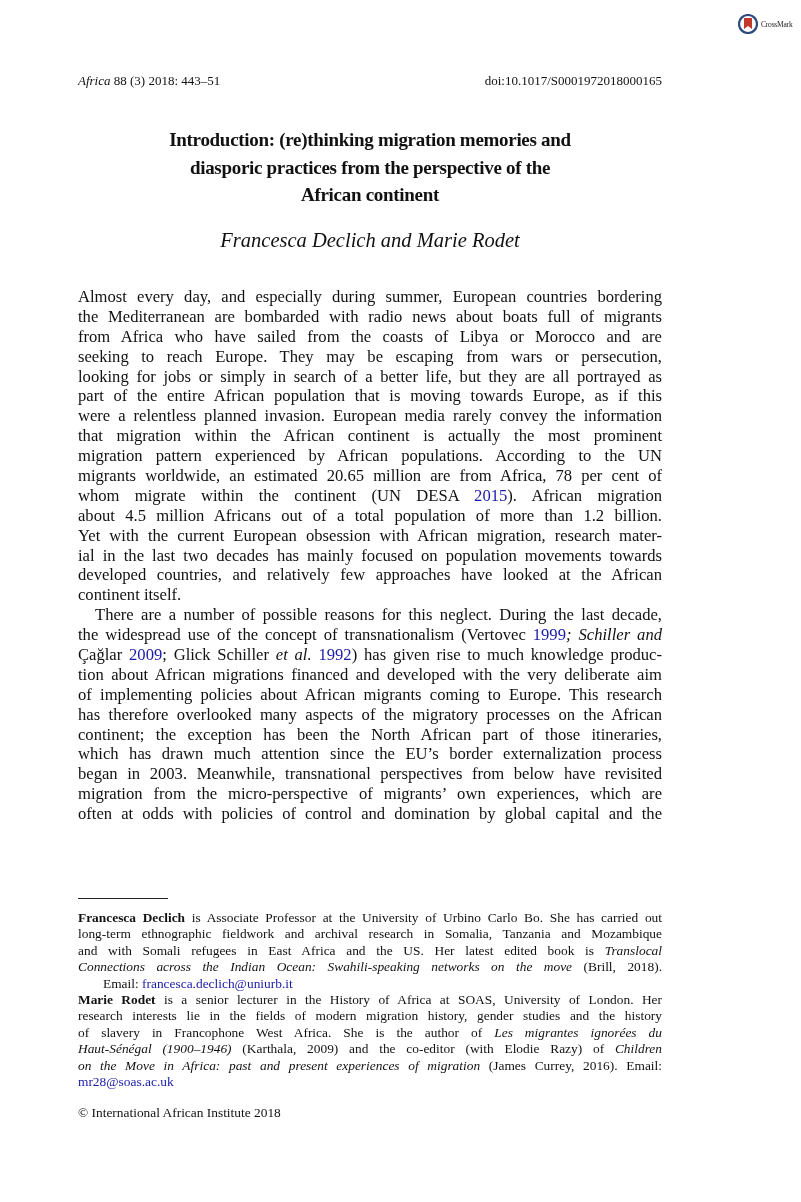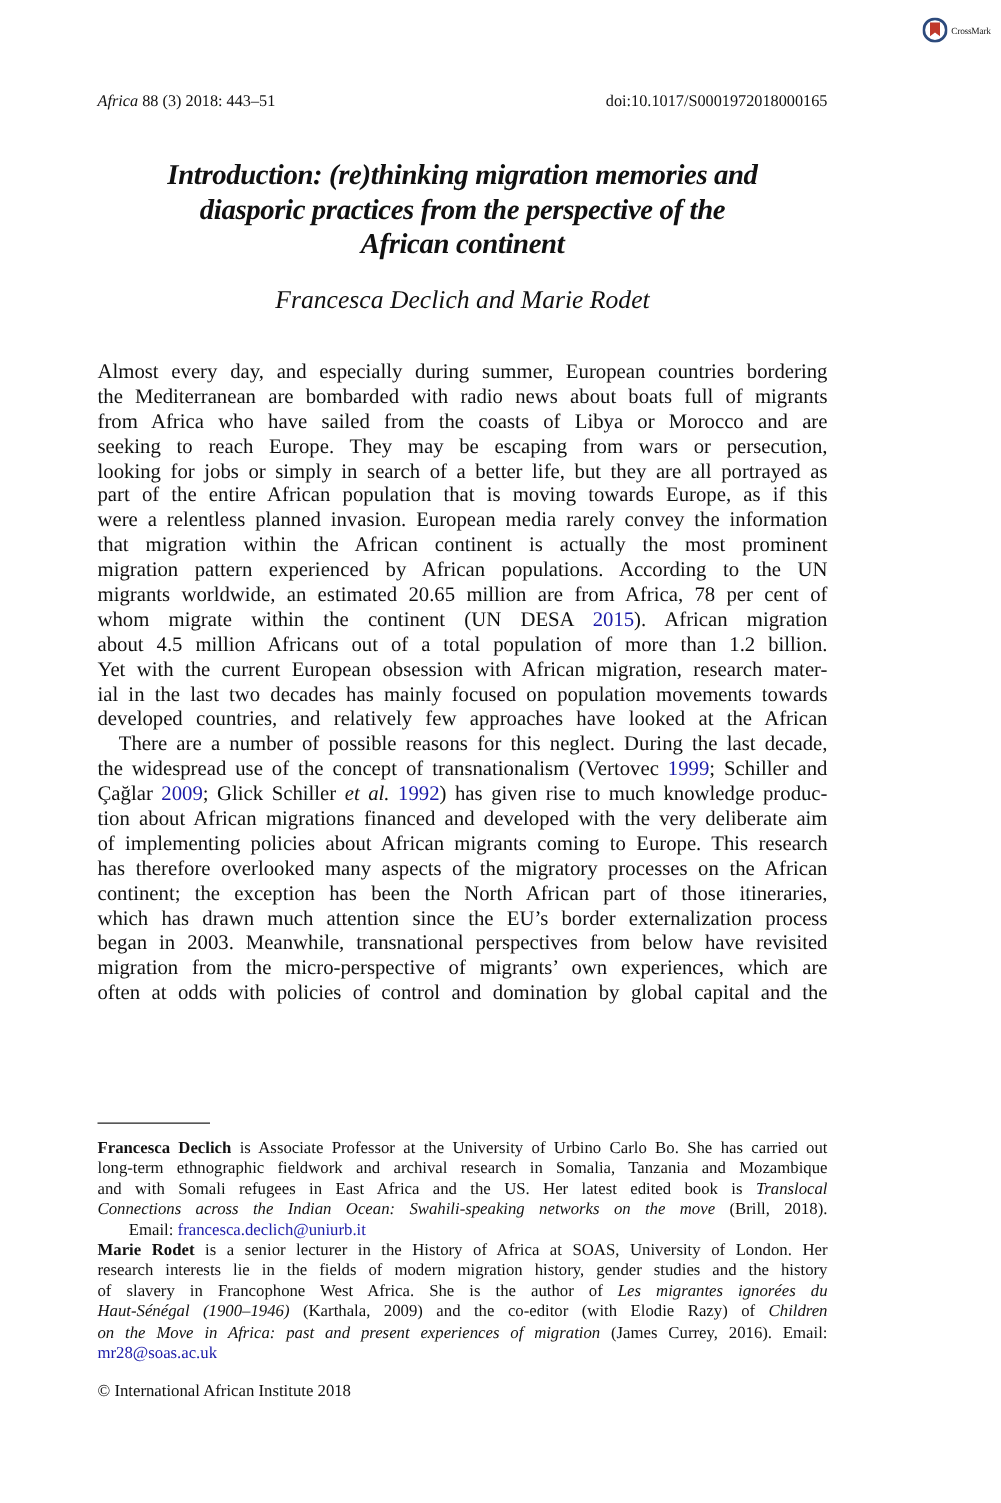--- a/index.html
+++ b/index.html
@@ -4,21 +4,21 @@
 <style>
   html, body { margin: 0; padding: 0; background: #ffffff; }
   body { width: 801px; height: 1202px; position: relative; overflow: hidden;
          font-family: "Liberation Serif", "DejaVu Serif", serif; color: #111; }
   .crossmark { position: absolute; left: 710px; top: 14px; display: flex; align-items: center; gap: 3px; padding-left: 28px; }
   .cm-logo { width: 20px; height: 20px; position: relative; }
   .cm-label { font-size: 7.5px; font-family: "Liberation Serif", serif; color: #222; letter-spacing: -0.2px; }
   .running { position: absolute; top: 73px; left: 78px; right: 139px; font-size: 13px; display: flex; justify-content: space-between; }
   .running i { font-style: italic; }
   .title { position: absolute; top: 126px; left: 78px; width: 584px; text-align: center;
-           font-weight: bold; font-size: 23px; line-height: 27.5px; letter-spacing: -0.3px; font-style: italic; }
+           font-weight: bold; font-size: 19px; line-height: 27.5px; letter-spacing: -0.3px; }
   .title div { white-space: nowrap; }
   .authors { position: absolute; top: 229px; left: 78px; width: 584px; text-align: center;
              font-style: italic; font-size: 20.5px; }
   .body { position: absolute; top: 287px; left: 78px; width: 584px; font-size: 16.6px; line-height: 19.9px; }
   .line { display: block; text-align: justify; text-align-last: justify; white-space: nowrap; height: 19.9px; overflow: visible; }
   .line.last { text-align-last: left; }
   .line.indent { padding-left: 17px; }
   .link { color: #1a1aa8; }
   .rule { position: absolute; top: 898px; left: 78px; width: 90px; height: 1px; background: #222; }
   .notes { position: absolute; top: 910px; left: 78px; width: 584px; font-size: 13.4px; line-height: 16.4px; }
@@ -62,24 +62,25 @@
     <span class="line">part of the entire African population that is moving towards Europe, as if this</span>
     <span class="line">were a relentless planned invasion. European media rarely convey the information</span>
     <span class="line">that migration within the African continent is actually the most prominent</span>
     <span class="line">migration pattern experienced by African populations. According to the UN</span>
     <span class="line">migrants worldwide, an estimated 20.65 million are from Africa, 78 per cent of</span>
     <span class="line"><span style="white-space: pre;">whom migrate within the continent (UN DESA </span><a class="link" style="white-space: pre;">2015</a><span style="white-space: pre;">). African migration</span></span>
     <span class="line">about 4.5 million Africans out of a total population of more than 1.2 billion.</span>
     <span class="line">Yet with the current European obsession with African migration, research mater-</span>
     <span class="line">ial in the last two decades has mainly focused on population movements towards</span>
     <span class="line">developed countries, and relatively few approaches have looked at the African</span>
+    <span class="line last">continent itself.</span>
   </div>
   <div id="p2">
     <span class="line indent">There are a number of possible reasons for this neglect. During the last decade,</span>
-    <span class="line"><span style="white-space: pre;">the widespread use of the concept of transnationalism (Vertovec </span><a class="link" style="white-space: pre;">1999</a><span style="white-space: pre;">; Schiller and</span></span>
+    <span class="line"><span style="white-space: pre;">the widespread use of the concept of transnationalism (Vertovec </span><a class="link" style="white-space: pre;">1999</a><span style="white-space: pre; font-style: italic;">; Schiller and</span></span>
     <span class="line"><span style="white-space: pre;">Çağlar </span><a class="link" style="white-space: pre;">2009</a><span style="white-space: pre;">; Glick Schiller </span><i style="white-space: pre;">et al.</i><span style="white-space: pre;"> </span><a class="link" style="white-space: pre;">1992</a><span style="white-space: pre;">) has given rise to much knowledge produc-</span></span>
     <span class="line">tion about African migrations financed and developed with the very deliberate aim</span>
     <span class="line">of implementing policies about African migrants coming to Europe. This research</span>
     <span class="line">has therefore overlooked many aspects of the migratory processes on the African</span>
     <span class="line">continent; the exception has been the North African part of those itineraries,</span>
     <span class="line">which has drawn much attention since the EU’s border externalization process</span>
     <span class="line">began in 2003. Meanwhile, transnational perspectives from below have revisited</span>
     <span class="line">migration from the micro-perspective of migrants’ own experiences, which are</span>
     <span class="line">often at odds with policies of control and domination by global capital and the</span>
   </div>

